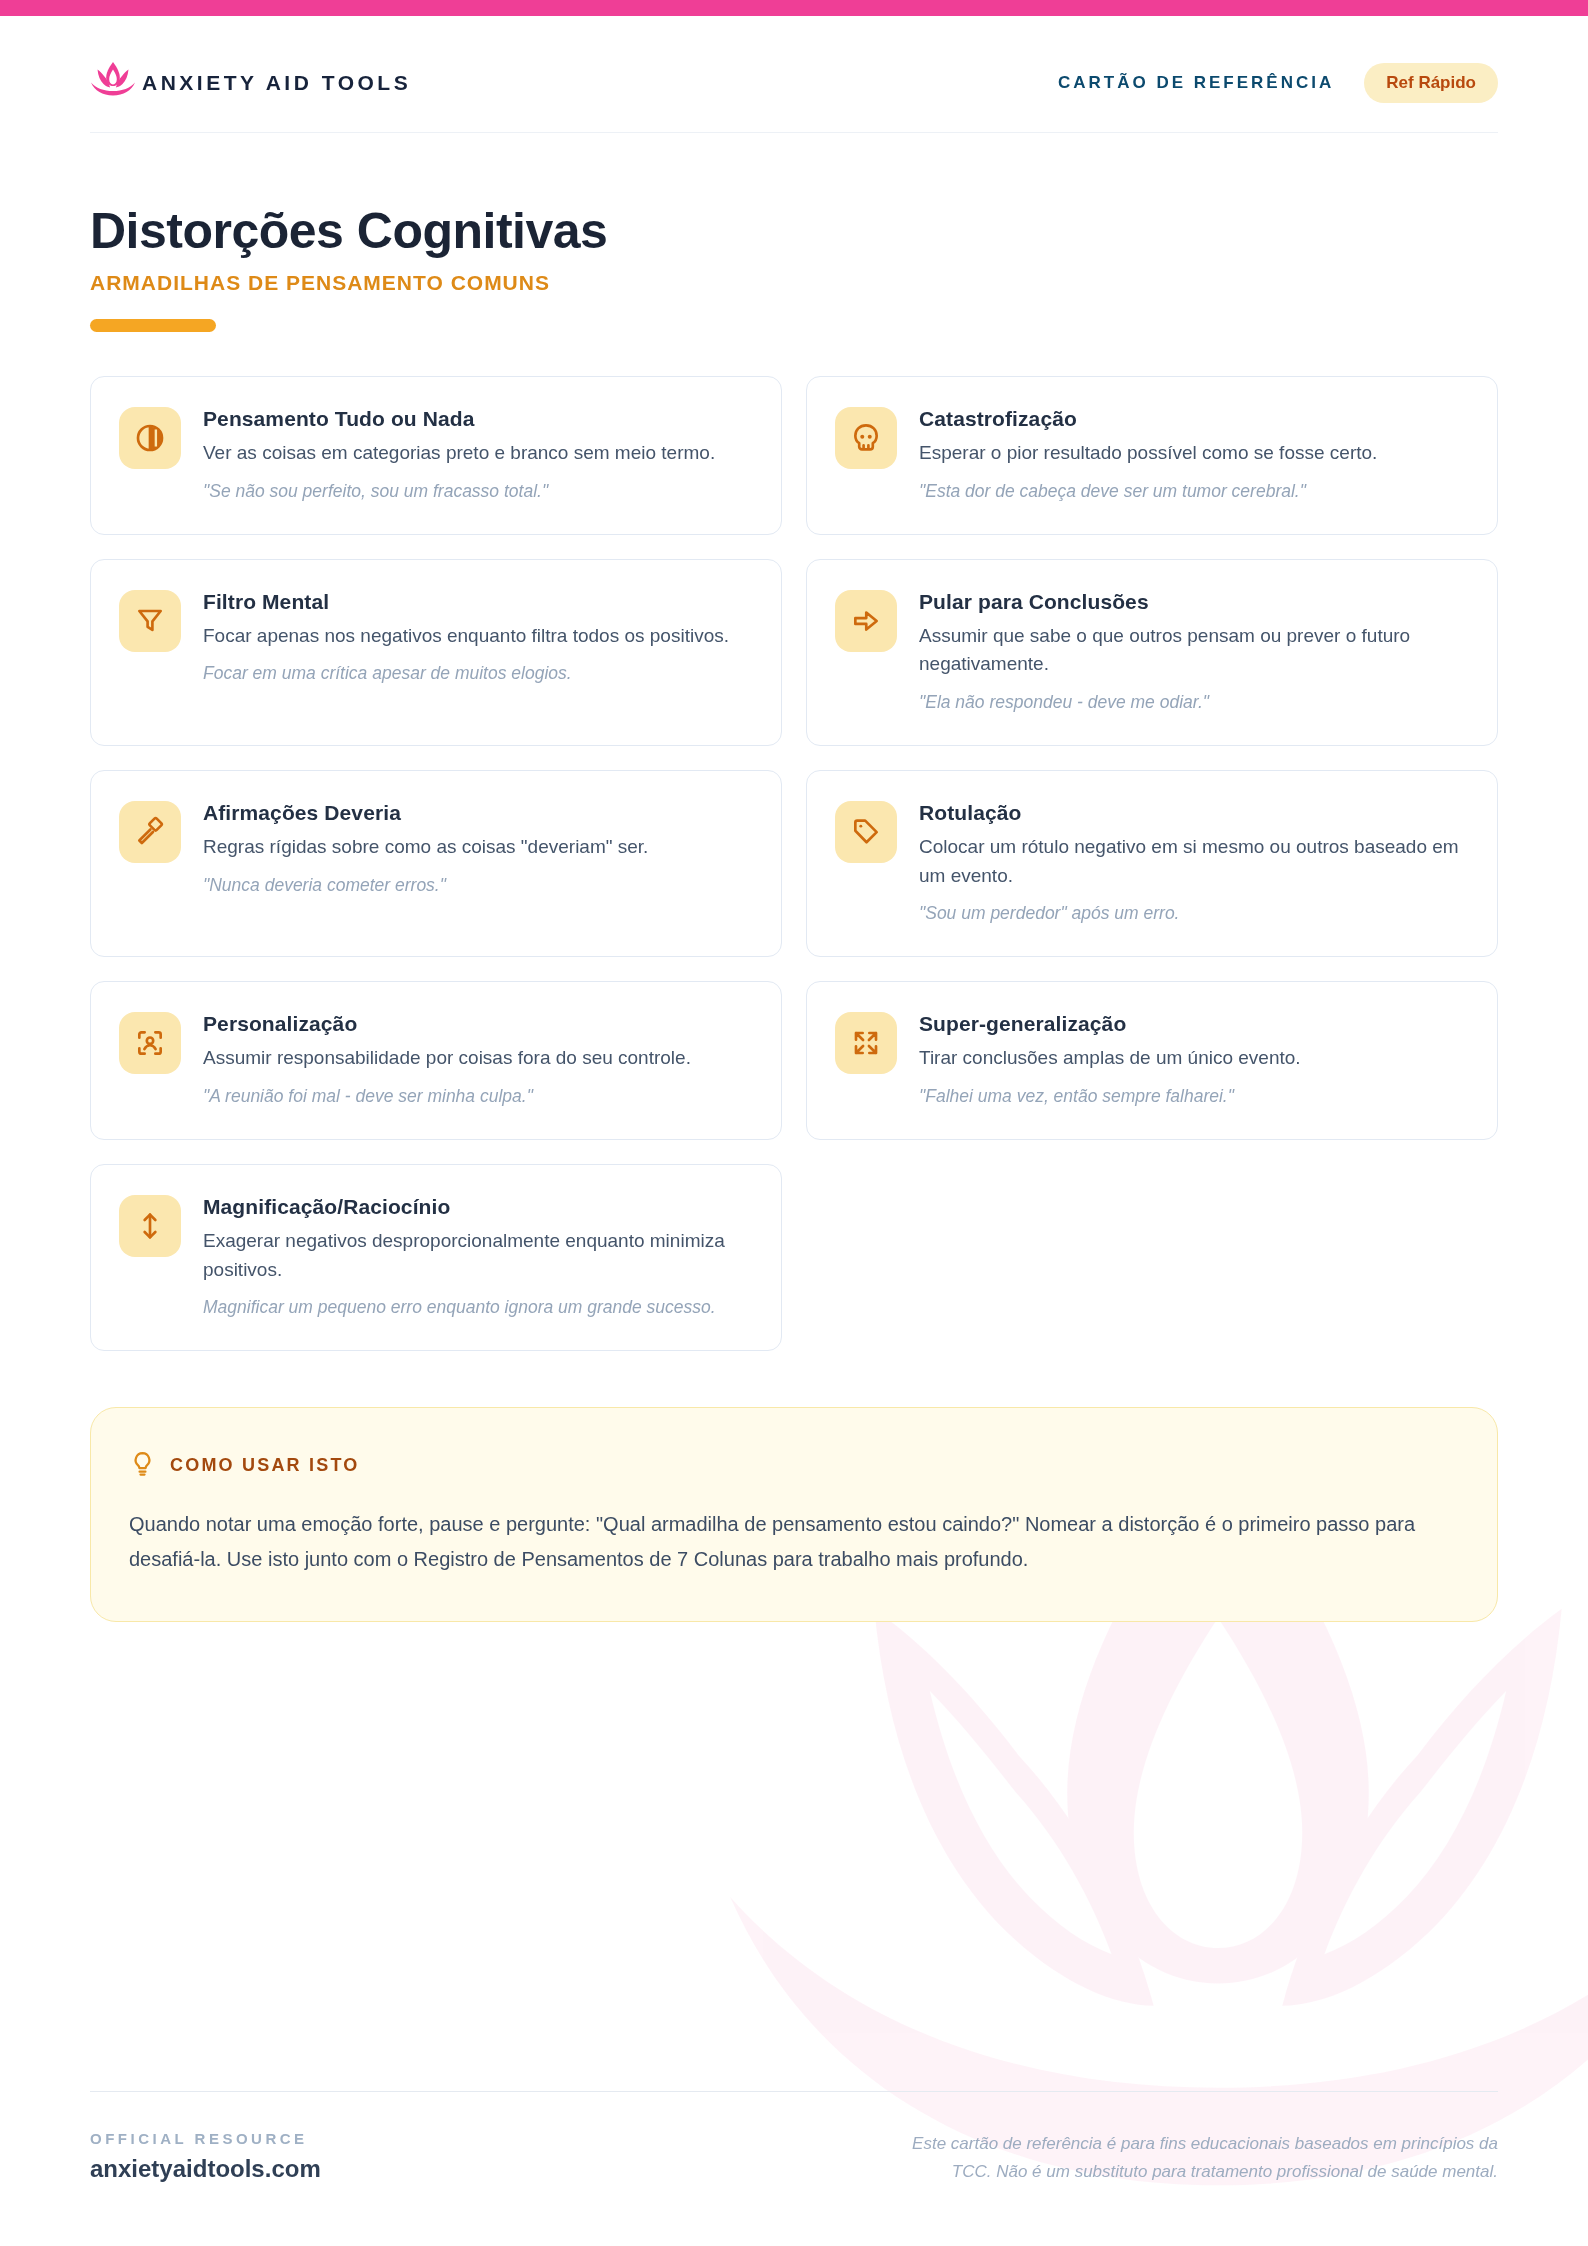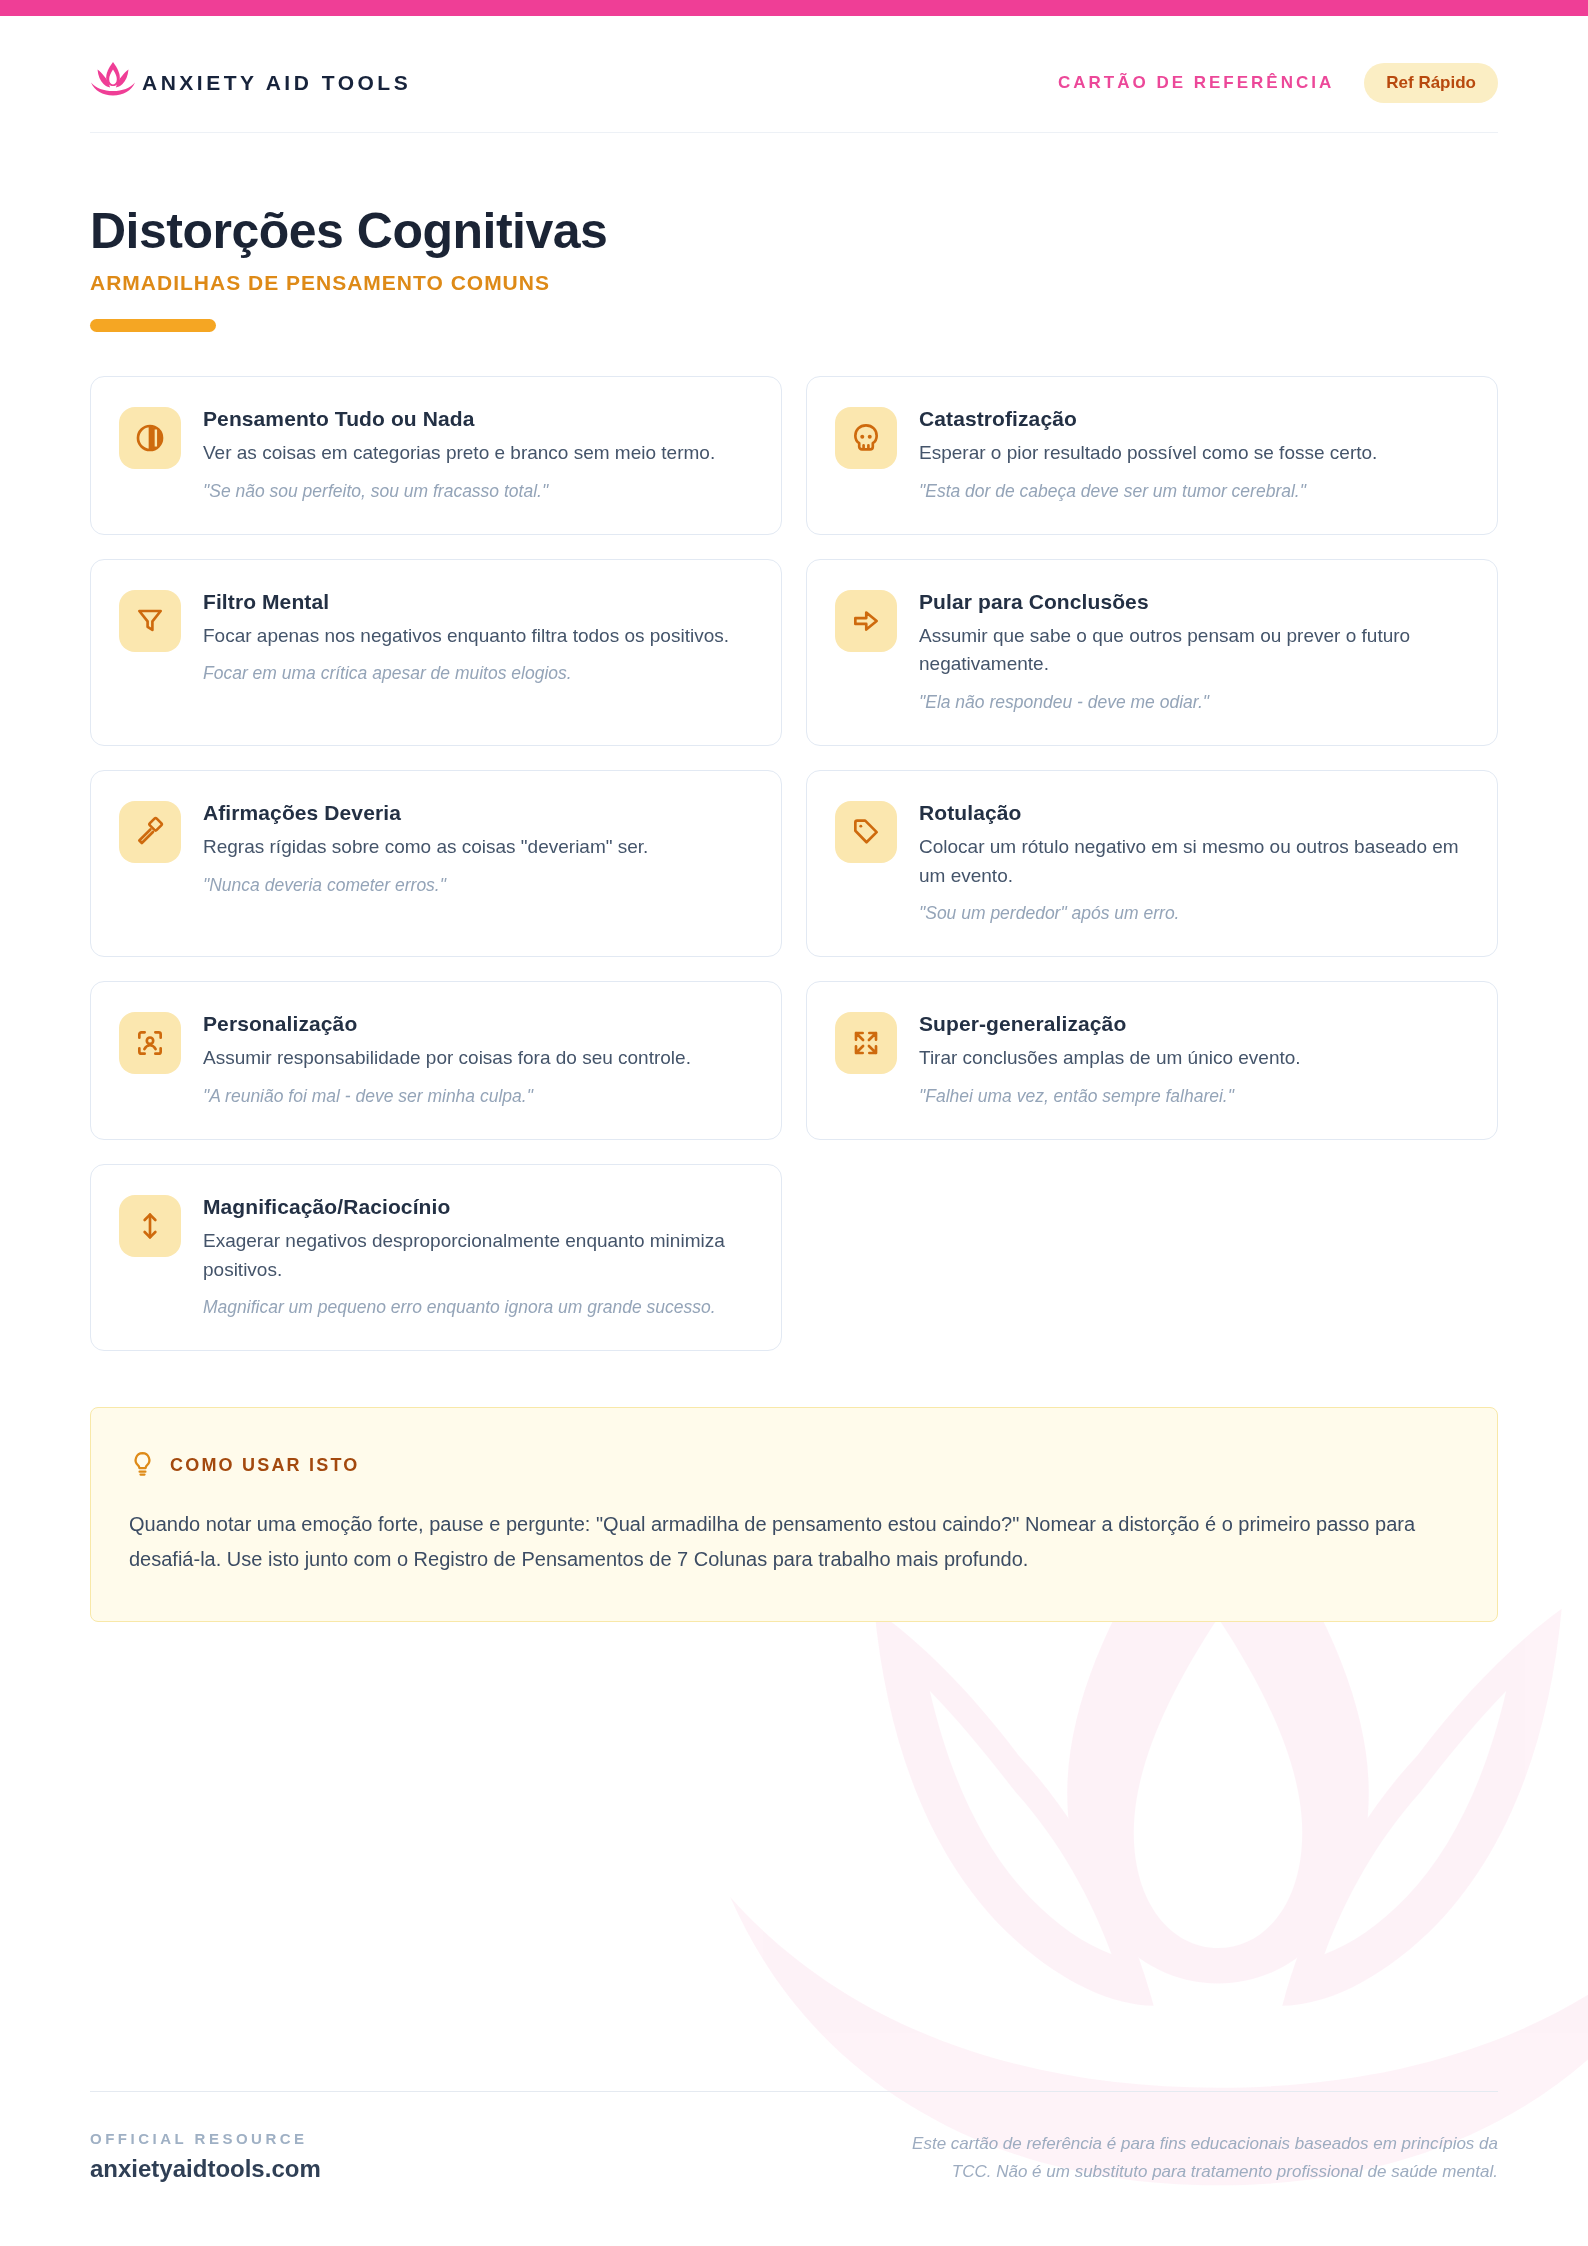--- a/index.html
+++ b/index.html
@@ -12,21 +12,21 @@
   }
   .topbar { height:16px; background:#EF3E96; flex:0 0 auto; }
   .page { width:100%; padding:0 90px; flex:1 1 auto; display:flex; flex-direction:column; position:relative; z-index:1; }
 
   
   .header { margin-top:46px; padding-bottom:28px; border-bottom:1px solid #EDF1F6;
             display:flex; align-items:center; justify-content:space-between; }
   .brand { display:flex; align-items:center; gap:6px; }
   .brand-name { font-size:21px; font-weight:800; letter-spacing:3.5px; color:#17233B; }
   .header-right { display:flex; align-items:center; gap:30px; }
-  .doc-type { font-size:17px; font-weight:700; letter-spacing:3px; color:#ec4899; }
+  .doc-type { font-size:17px; font-weight:700; letter-spacing:3px; color:#0c4a6e; }
   .badge { background:#FBEEC4; color:#B8490E; font-size:17px; font-weight:800;
            padding:10px 22px; border-radius:999px; }
 
   
   .page-title { margin-top:72px; font-size:50px; line-height:1.04; font-weight:800;
                 letter-spacing:-0.5px; color:#1B2435; }
   .page-subtitle { margin-top:14px; font-size:21px; font-weight:600; letter-spacing:1px; color:#DE8A17; }
   .title-rule { margin-top:24px; width:126px; height:13px; border-radius:7px; background:#F5A623; }
 
   
@@ -35,21 +35,21 @@
           padding:30px 28px; display:flex; align-items:flex-start; gap:22px; }
   .chip { flex:0 0 auto; width:62px; height:62px; border-radius:16px; background:#FBE7AF;
           display:flex; align-items:center; justify-content:center; color:#CE6A0D; }
   .chip svg { width:32px; height:32px; display:block; }
   .card-body { flex:1 1 auto; }
   .card-title { font-size:21px; font-weight:800; color:#233044; letter-spacing:0.1px; }
   .card-desc { margin-top:8px; font-size:19px; line-height:1.5; color:#44546A; }
   .card-example { margin-top:10px; font-size:17.5px; line-height:1.5; font-style:italic; color:#94A4B8; }
 
   
-  .callout { margin-top:56px; background:#FFFBEB; border:1.5px solid #F8E8A8; border-radius:8px;
+  .callout { margin-top:56px; background:#FFFBEB; border:1.5px solid #F8E8A8; border-radius:26px;
              padding:42px 38px 44px 38px; }
   .callout-head { display:flex; align-items:center; gap:14px; }
   .callout-head svg { width:27px; height:27px; color:#DE8A17; }
   .callout-title { font-size:18px; font-weight:800; letter-spacing:2.2px; color:#A3490E; }
   .callout-body { margin-top:26px; font-size:20px; line-height:1.75; color:#3C4C63; max-width:1300px; }
 
   
   .spacer { flex:1 1 auto; }
   .footer { border-top:1px solid #E5EAF1; padding-top:38px; padding-bottom:60px;
             display:flex; justify-content:space-between; align-items:flex-start; }

